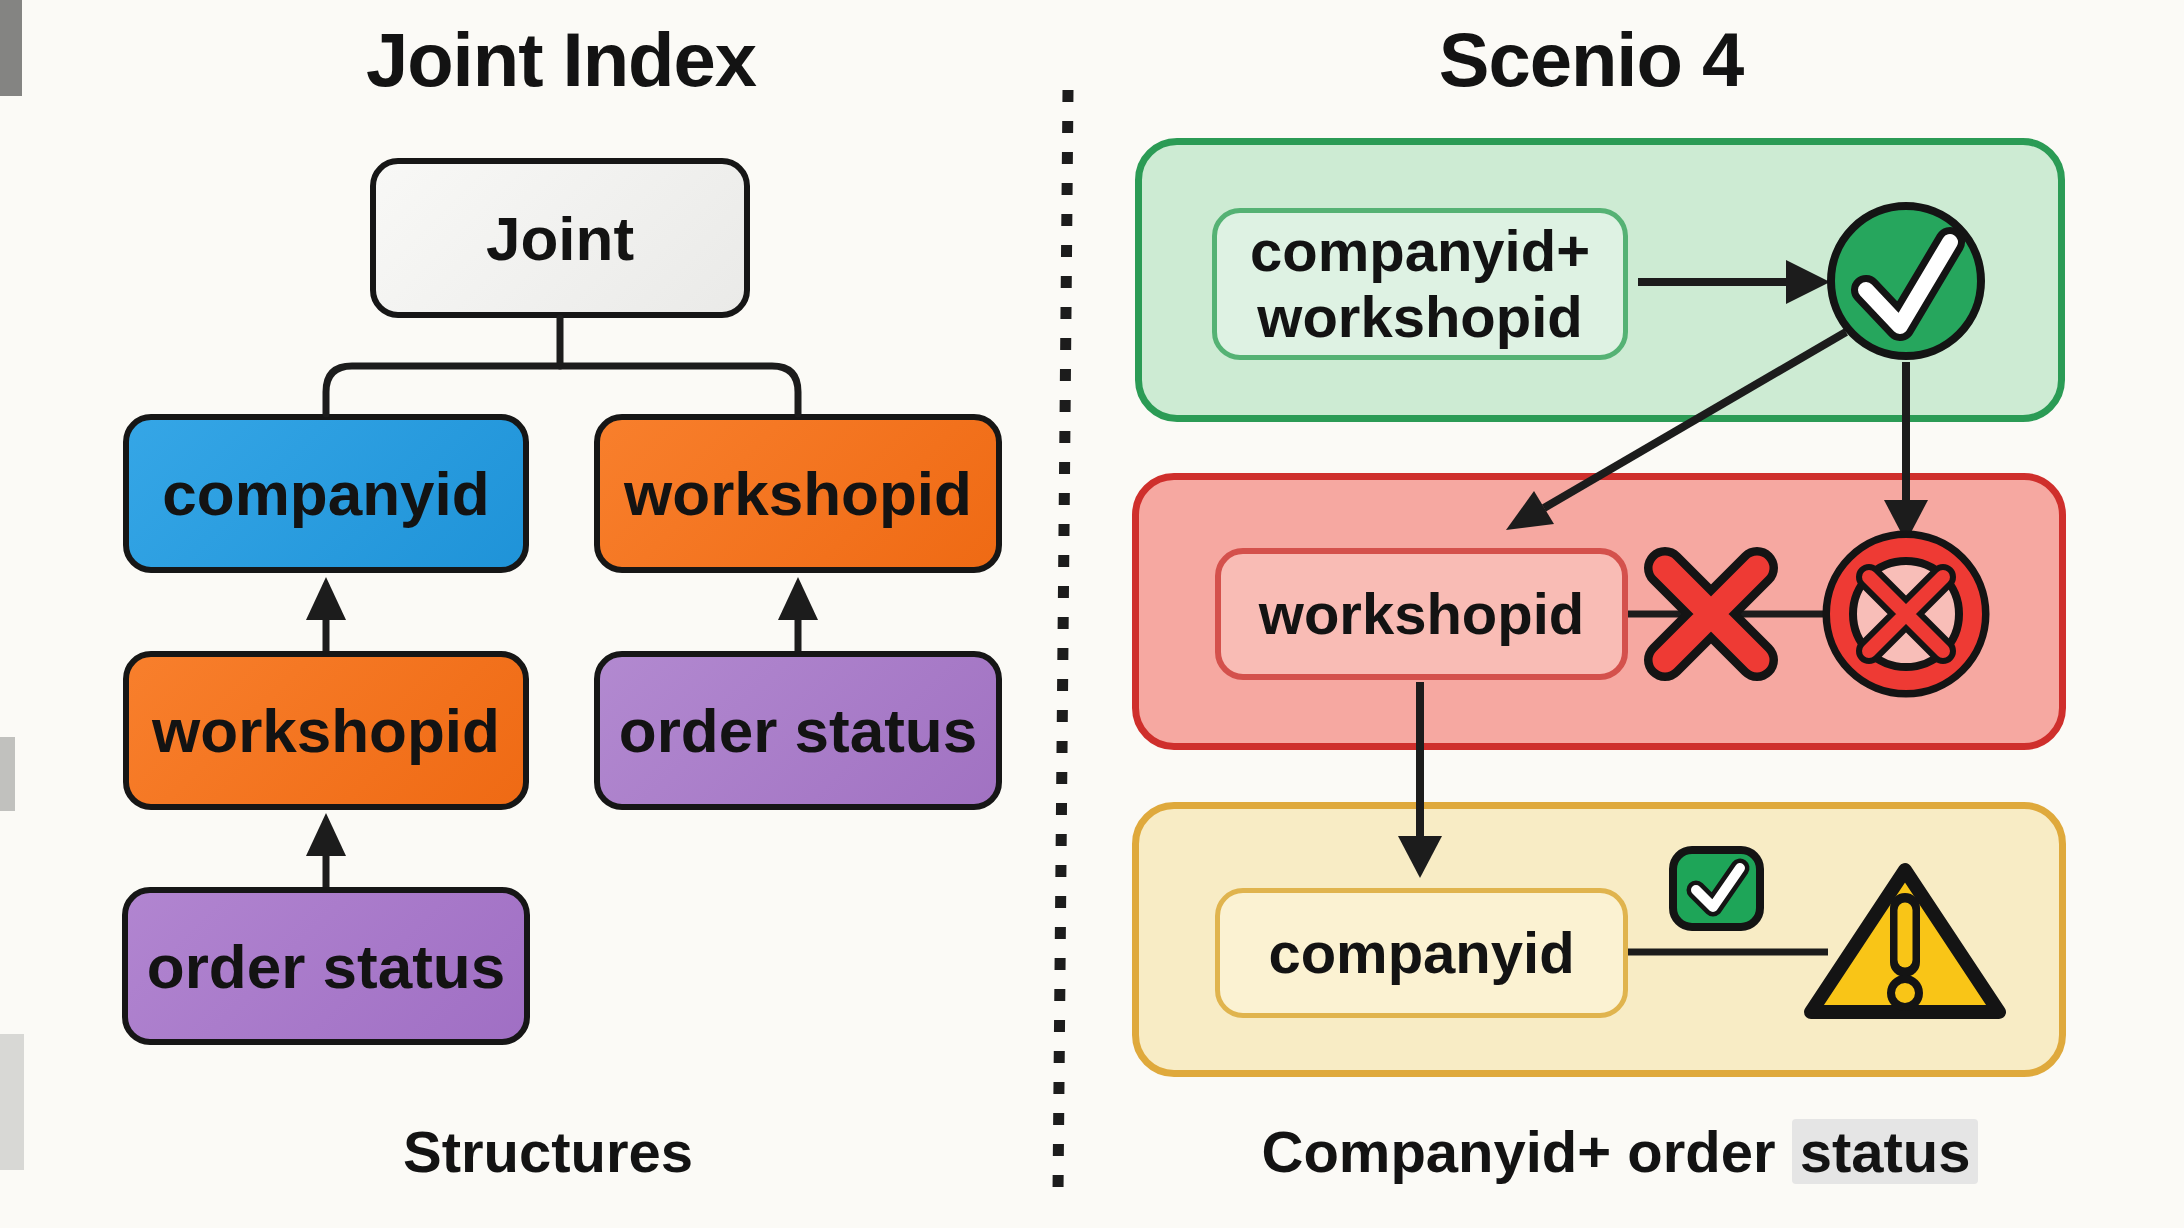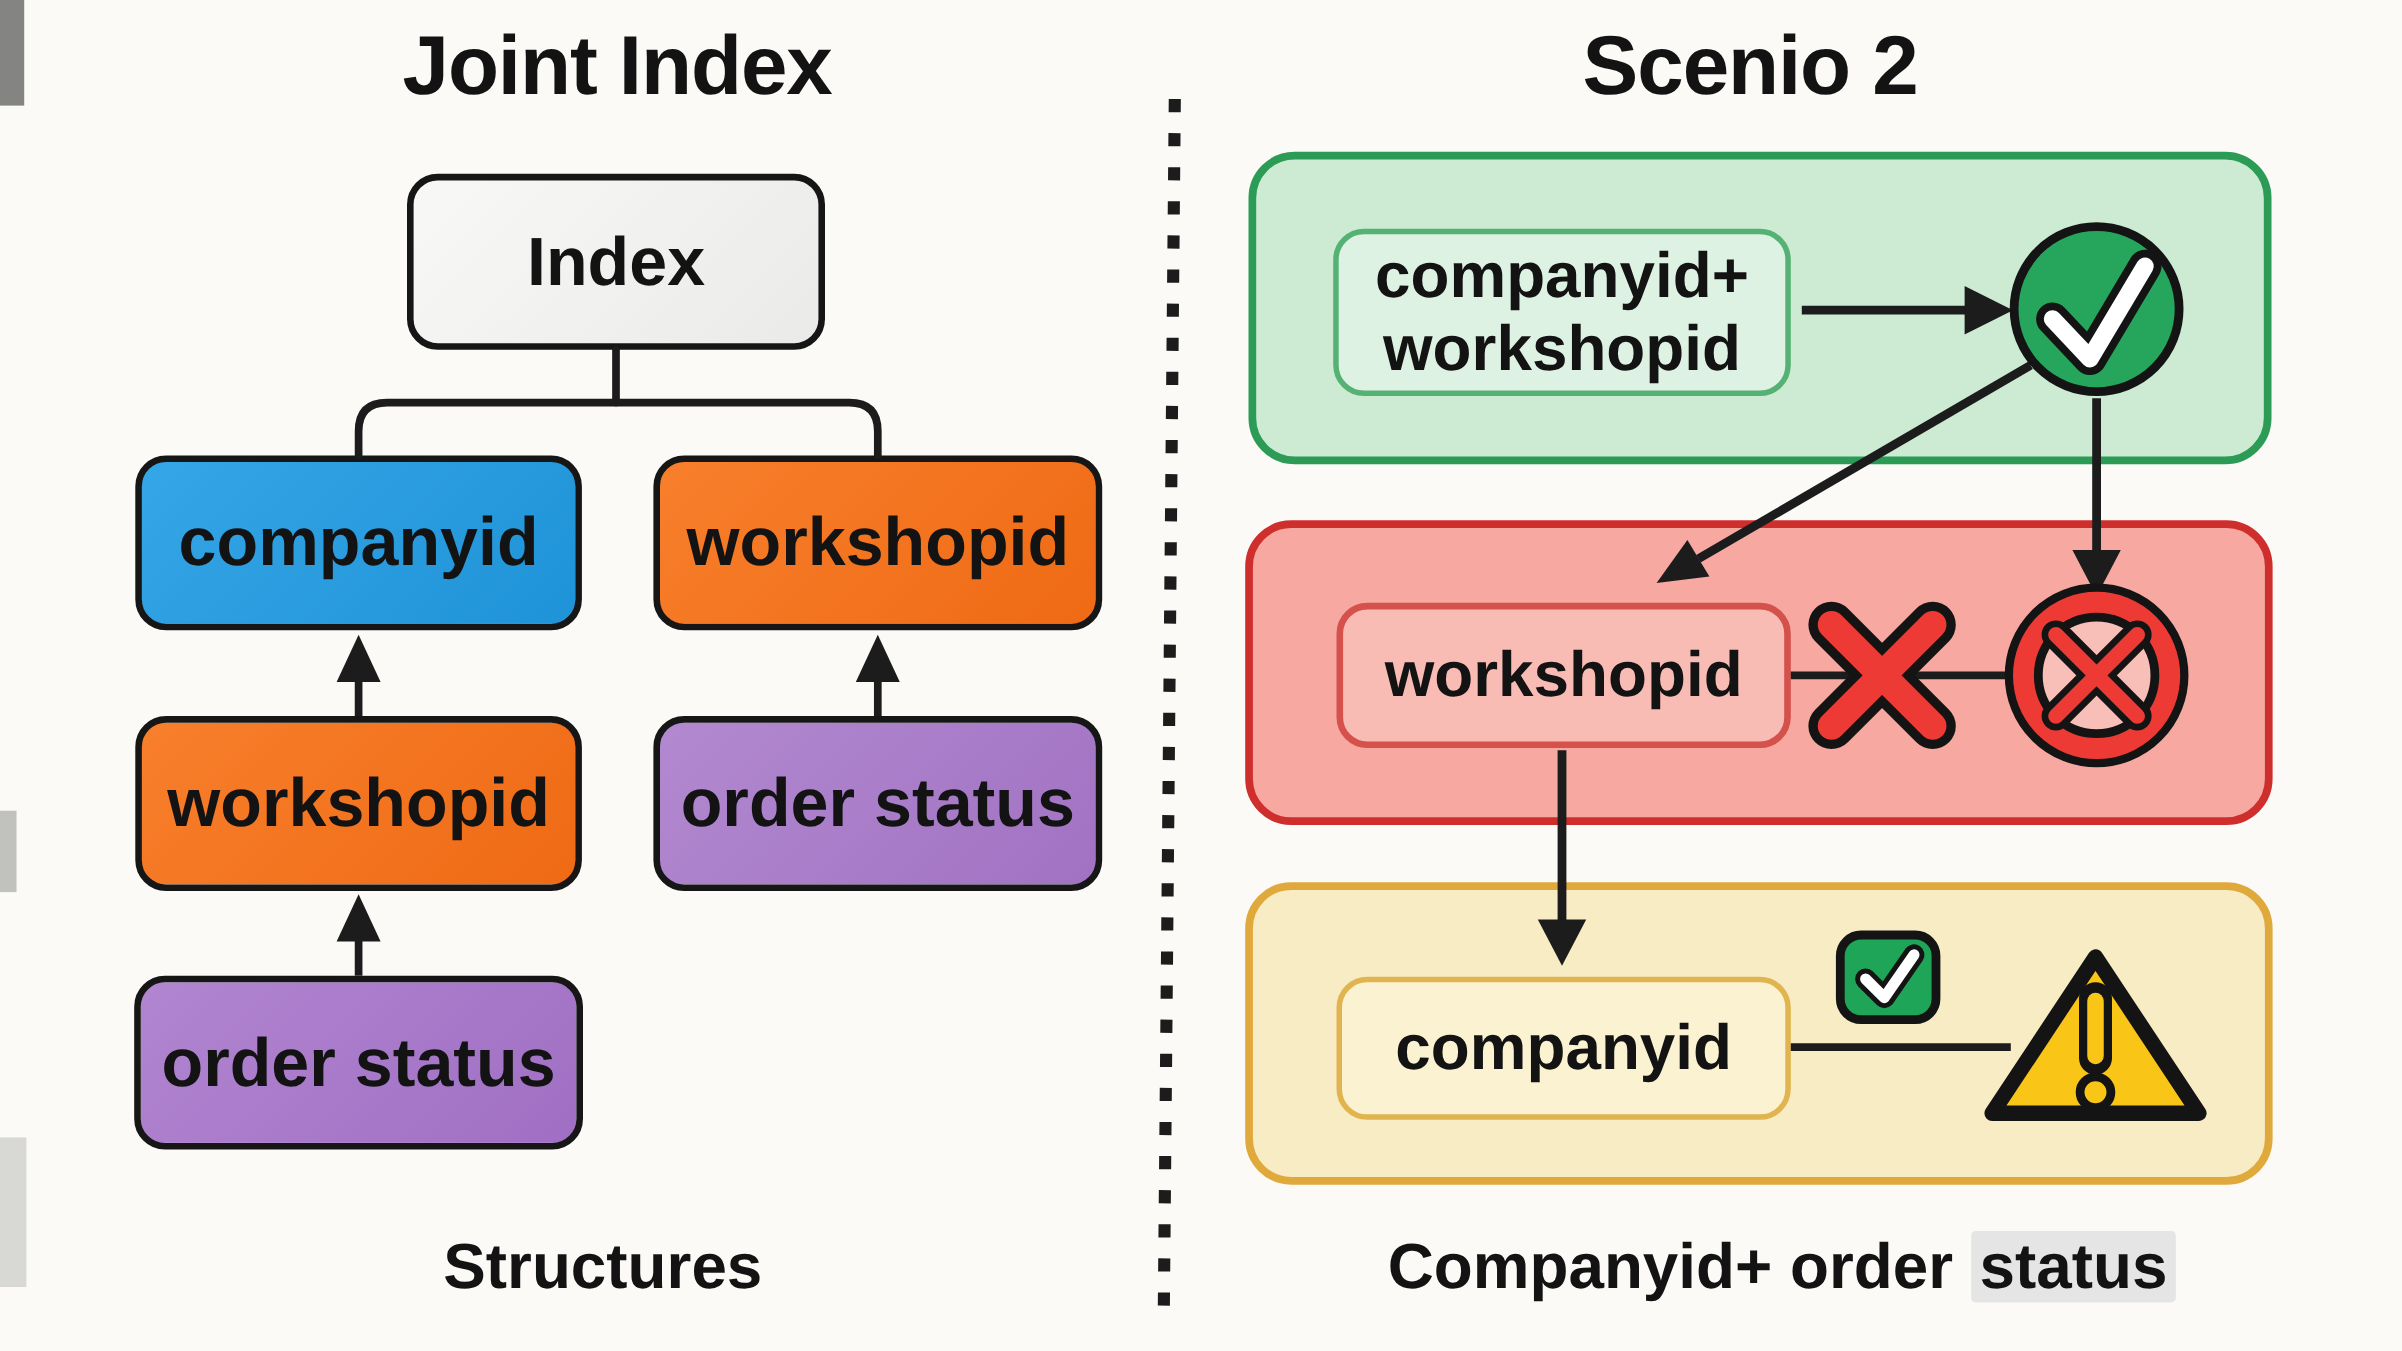--- a/index.html
+++ b/index.html
@@ -52,23 +52,23 @@
             background:#fbf2d2;border:5px solid #e0b44e;}
 
   #overlay{position:absolute;left:0;top:0;z-index:5;pointer-events:none;}
 </style>
 </head>
 <body>
 
 <div class="canvas">
 
   <div class="title" id="t-left">Joint Index</div>
-  <div class="title" id="t-right">Scenio 2</div>
+  <div class="title" id="t-right">Scenio 4</div>
 
-  <div class="node" id="n-index">Index</div>
+  <div class="node" id="n-index">Joint</div>
   <div class="node" id="n-companyid">companyid</div>
   <div class="node" id="n-workshopid-r">workshopid</div>
   <div class="node" id="n-workshopid-l">workshopid</div>
   <div class="node" id="n-orderstatus-r">order status</div>
   <div class="node" id="n-orderstatus-b">order status</div>
 
   <div class="panel" id="p-green"></div>
   <div class="panel" id="p-red"></div>
   <div class="panel" id="p-yellow"></div>
 

